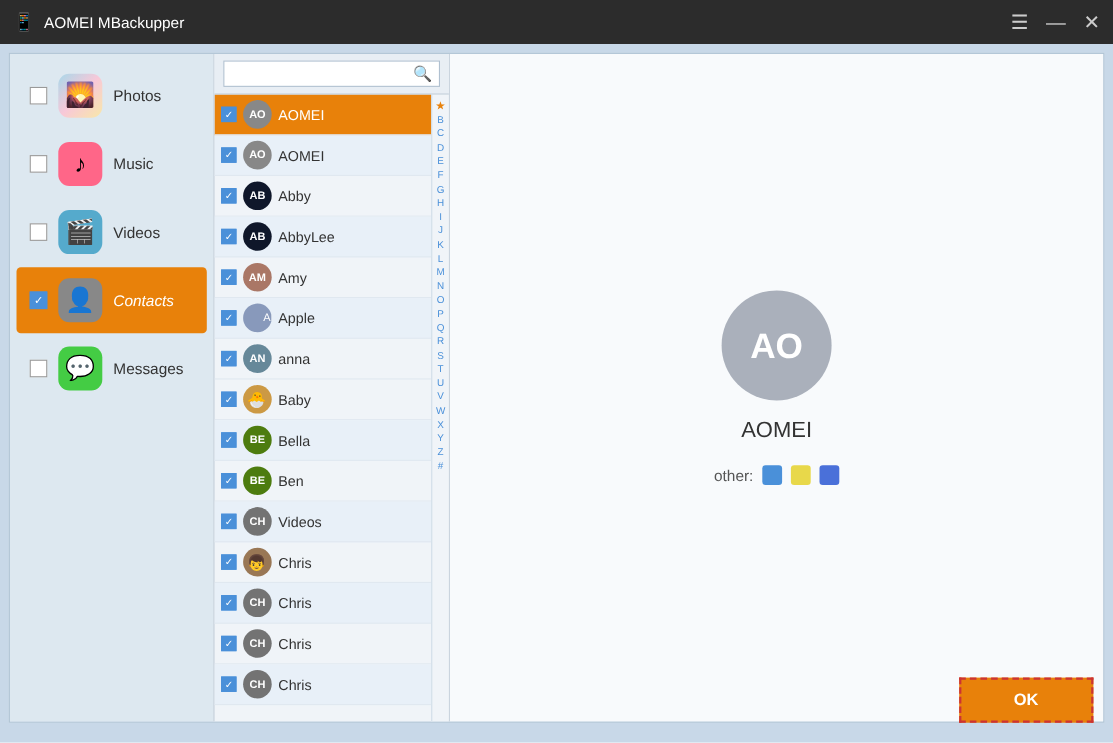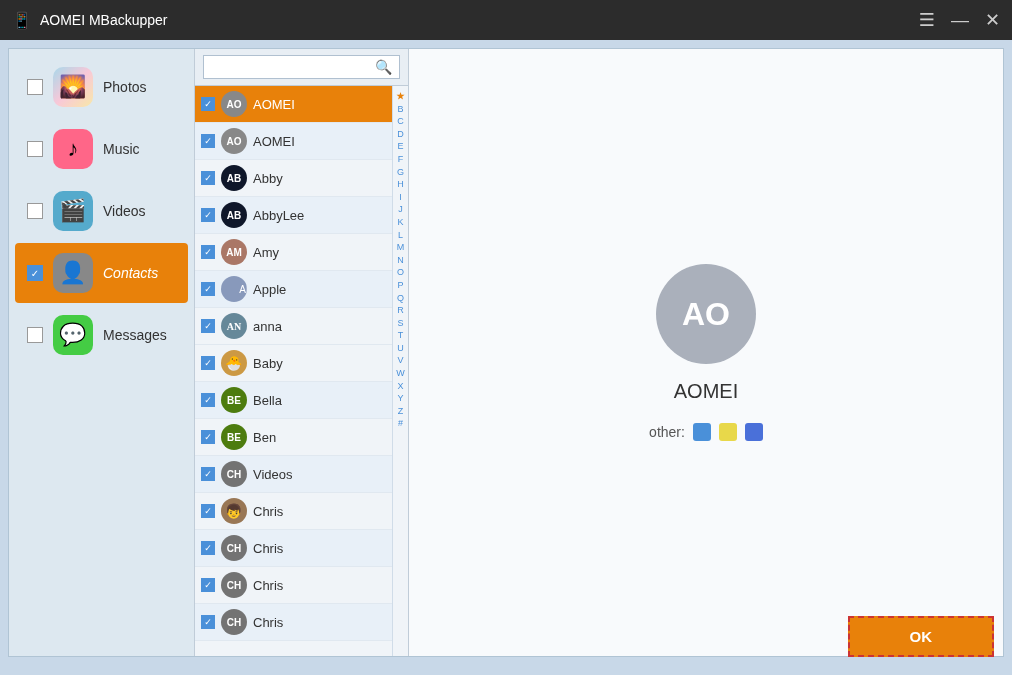--- a/index.html
+++ b/index.html
@@ -129,21 +129,21 @@
     .contact-avatar {
       width: 26px; height: 26px; border-radius: 50%;
       display: flex; align-items: center; justify-content: center;
       font-size: 10px; font-weight: bold; color: #fff;
       flex-shrink: 0; overflow: hidden;
     }
     .contact-avatar.ao { background: #888; }
     .contact-avatar.ab { background: #0f172a; }
     .contact-avatar.am { background: #aa7766; }
     .contact-avatar.ap { background: #8899bb; }
-    .contact-avatar.an { background: #668899; font-family: Liberation Serif, serif; }
+    .contact-avatar.an { background: #668899; }
     .contact-avatar.be { background: #4d7c0f; }
     .contact-avatar.ch { background: #737373; }
     .contact-name { font-size: 13px; color: #333; }
     .contact-item.selected .contact-name { color: #fff; }
 
     
     .alpha-index {
       width: 16px;
       display: flex;
       flex-direction: column;
@@ -194,21 +194,21 @@
     
     .ok-btn-container {
       position: absolute;
       bottom: 18px;
       right: 18px;
     }
     .ok-btn {
       background: #e8810a;
       color: #fff;
       border: 2px dashed #cc3333;
-      padding: 10px 60px;
+      padding: 10px 48px;
       font-size: 15px;
       cursor: pointer;
       font-weight: bold;
       outline: none;
     }
 
     
     .contacts-list::-webkit-scrollbar { width: 6px; }
     .contacts-list::-webkit-scrollbar-track { background: #e8eef4; }
     .contacts-list::-webkit-scrollbar-thumb { background: #aab8c8; border-radius: 3px; }

